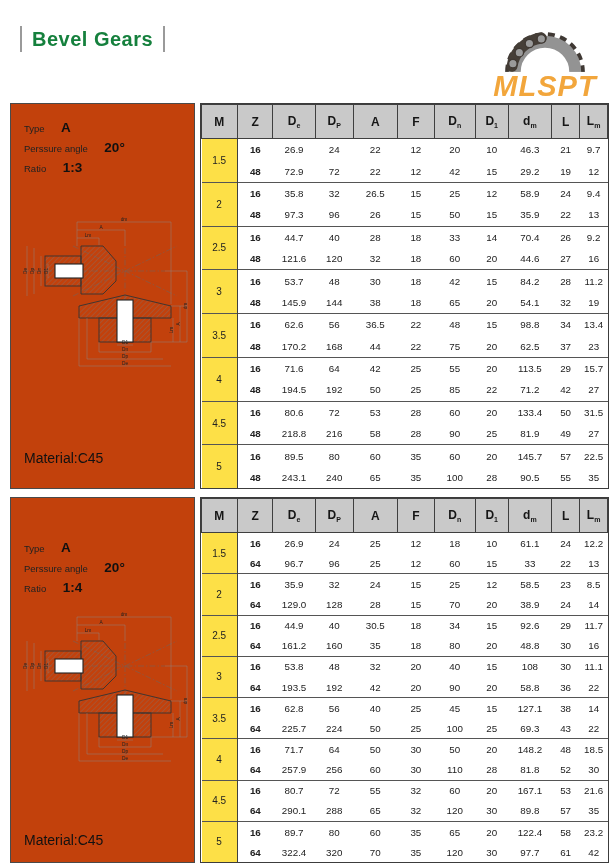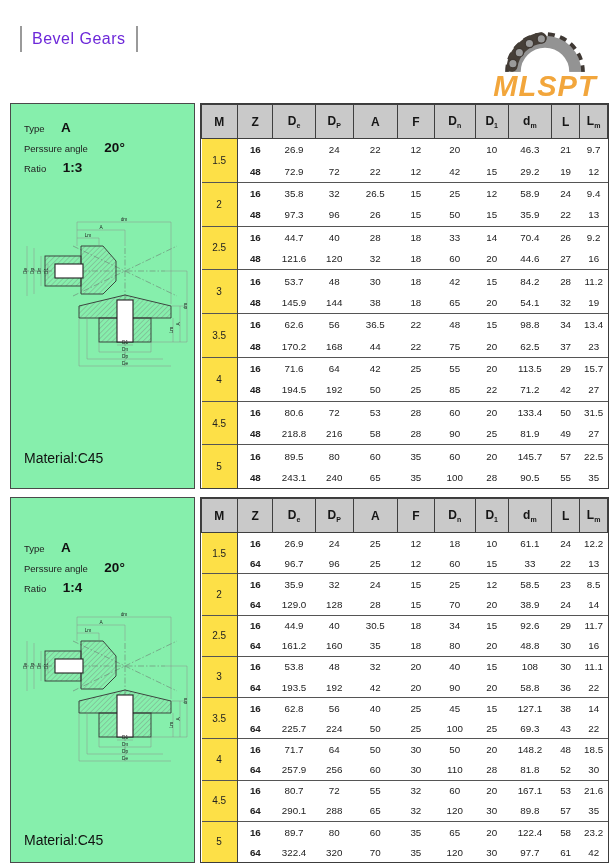--- a/index.html
+++ b/index.html
@@ -2,26 +2,26 @@
 <html><head>
 <meta charset="utf-8">
 <style>
   html,body{margin:0;padding:0;background:#fff;}
   .page{position:relative;width:612px;height:867px;background:#fff;
         font-family:"Liberation Sans",sans-serif;color:#1d1d1d;overflow:hidden;}
 
   
   .title-wrap{position:absolute;left:20px;top:26px;display:flex;align-items:center;}
   .vrule{width:2px;height:26px;background:#9a9a9a;}
-  .page-title{font-size:16px;font-weight:400;letter-spacing:.5px;margin:0 10px;color:#6d28d9;}
+  .page-title{font-size:20px;font-weight:700;letter-spacing:.5px;margin:0 10px;color:#15803d;}
   .logo{position:absolute;right:12px;top:18px;width:110px;text-align:center;}
   .logo-text{font-size:29px;font-weight:700;font-style:italic;letter-spacing:1px;margin-top:-14px;}
 
   
-  .left-panel{position:absolute;border:1.3px solid #4a4a4a;background:#86efac;}
+  .left-panel{position:absolute;border:1.3px solid #4a4a4a;background:#c2410c;}
   .lp1{left:10px;top:103px;width:183px;height:384px;}
   .lp2{left:10px;top:497px;width:183px;height:364px;}
   .specs{padding:14px 0 0 13px;line-height:18px;}
   .spec-label{font-size:9.5px;color:#222;}
   .spec-value{font-size:13.5px;font-weight:700;margin-left:12px;color:#111;}
   .drawing{position:absolute;left:3px;right:3px;top:106px;height:164px;text-align:center;}
   .lp2 .drawing{top:100px;height:178px;}
   .drawing svg{width:176px;height:100%;}
   .material{position:absolute;left:13px;bottom:22px;font-size:14px;font-weight:400;color:#111;}
   .lp2 .material{bottom:14px;}

